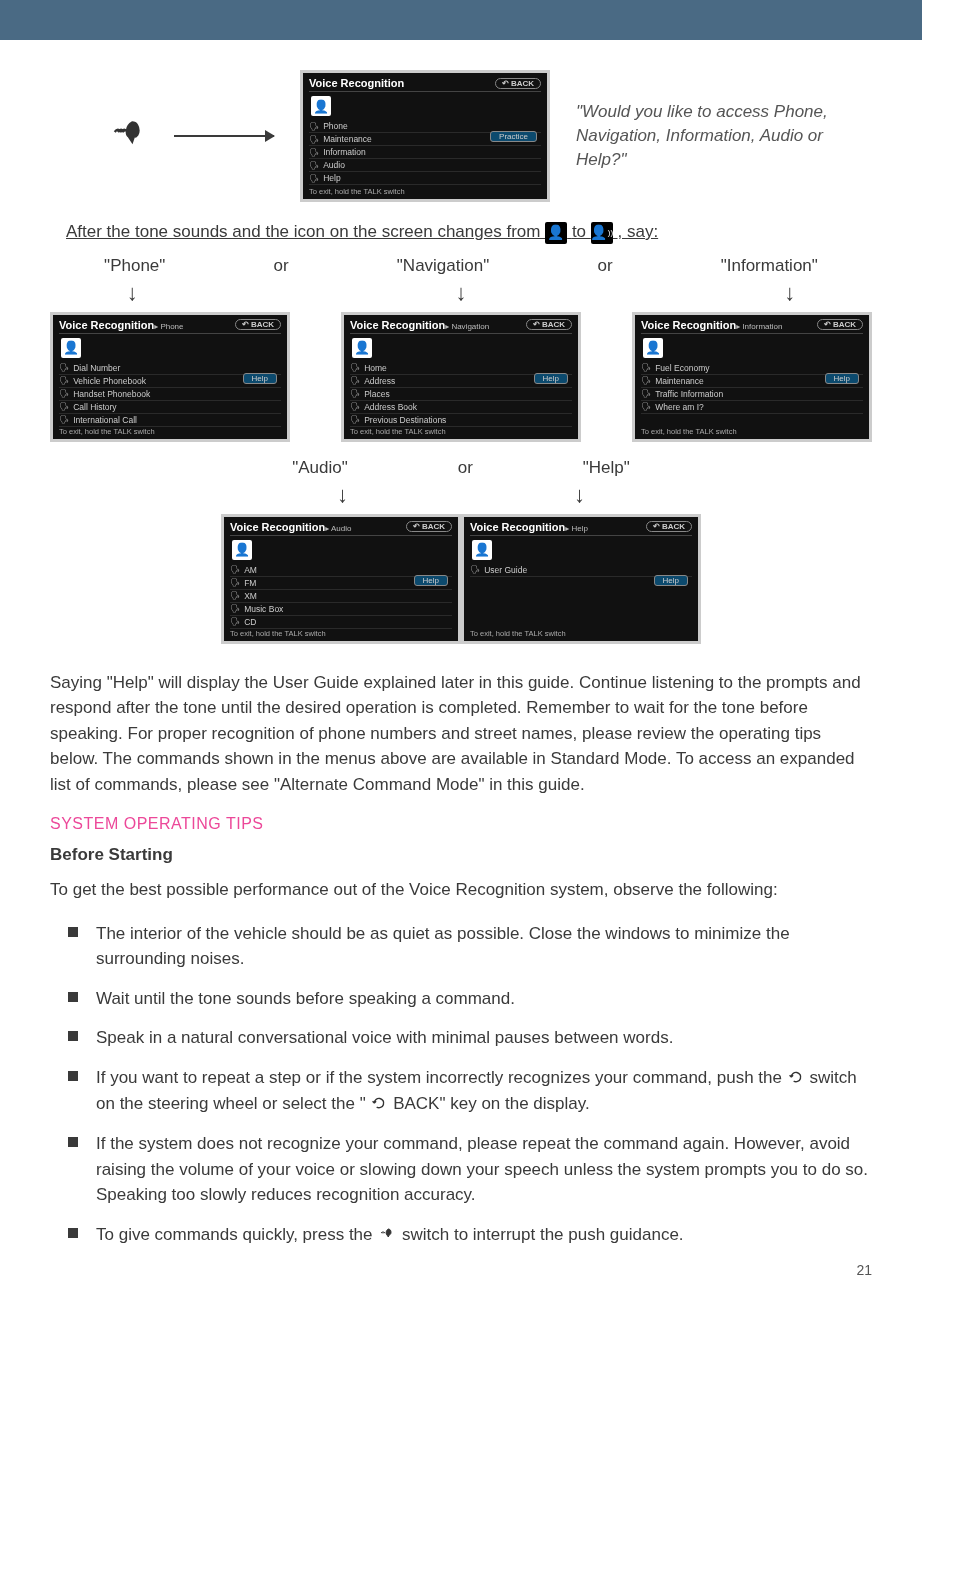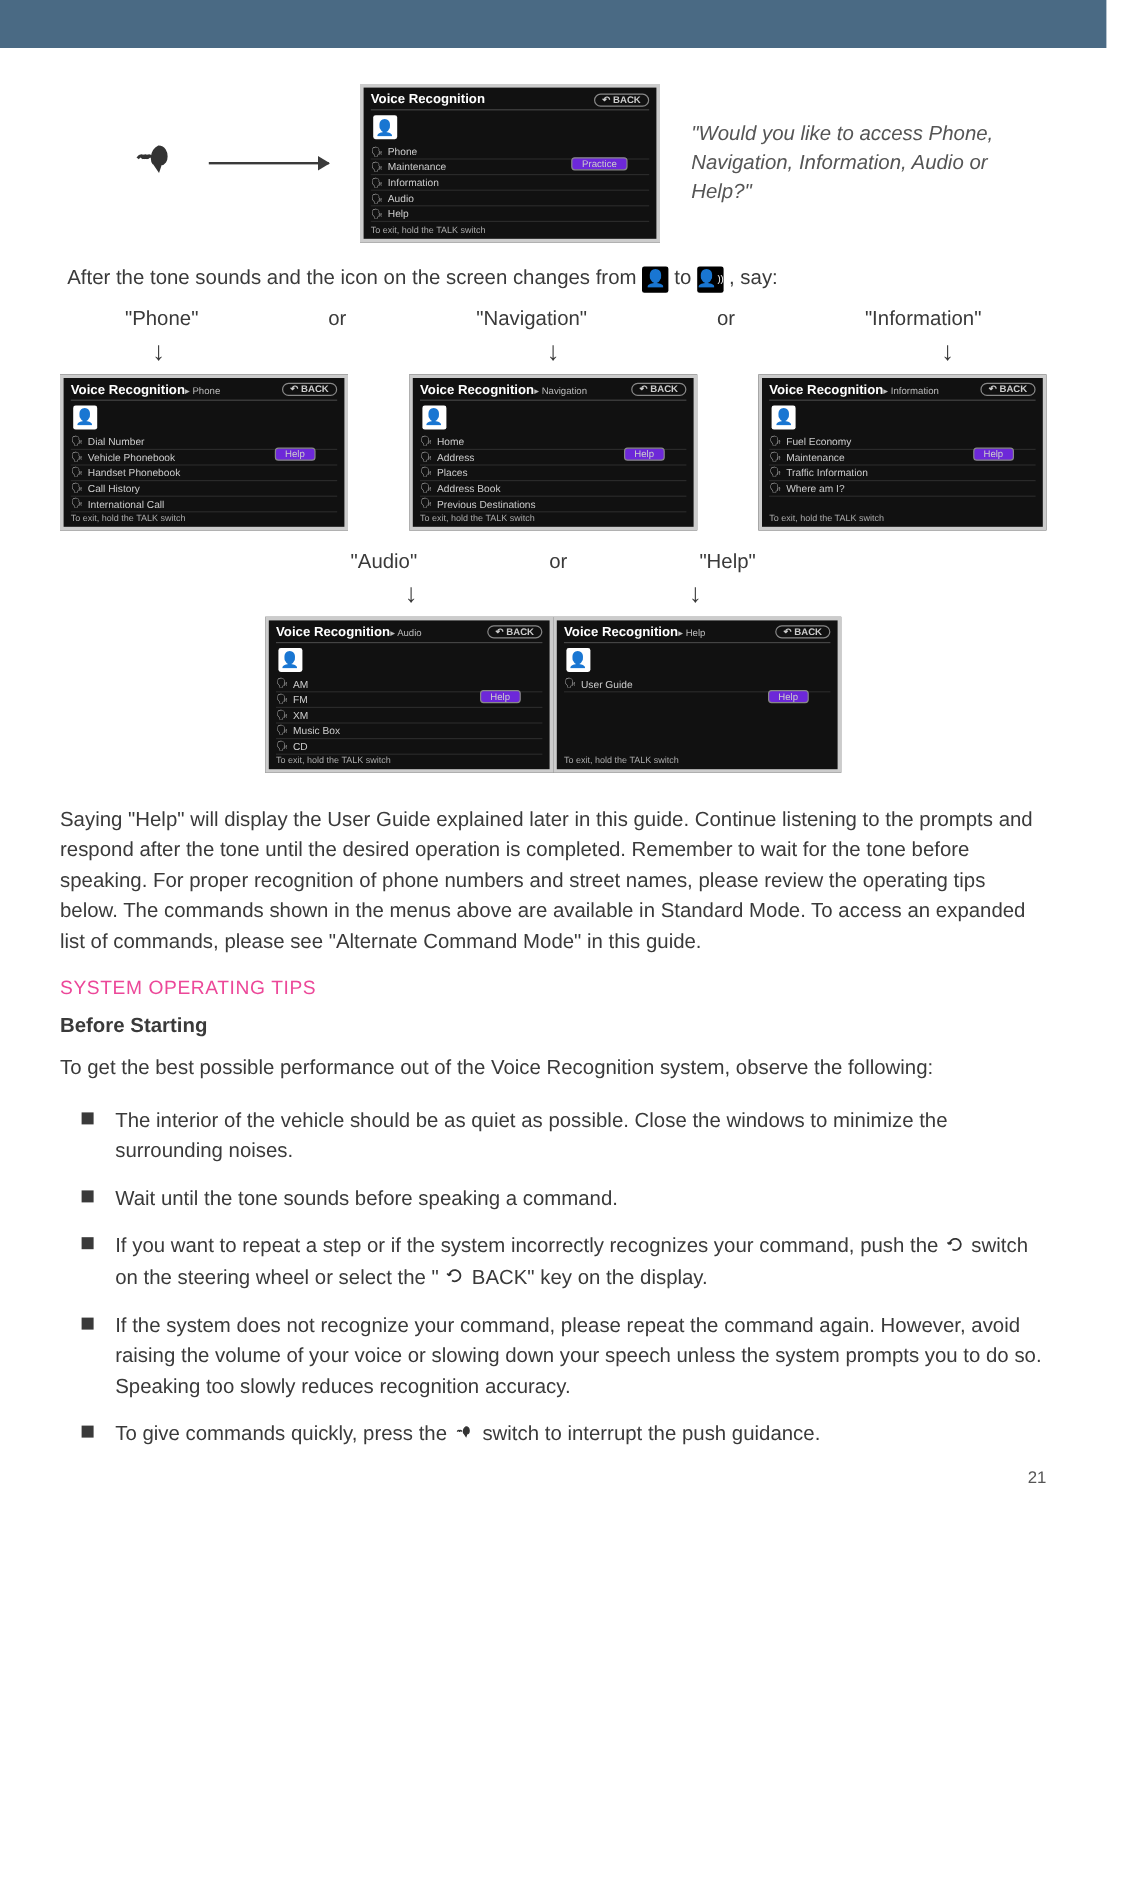--- a/index.html
+++ b/index.html
@@ -12,23 +12,23 @@
   .quote { font-style: italic; font-size: 17px; line-height: 1.4; color: #555; max-width: 280px; }
   .screen { background: #111; border: 3px solid #ccc; color: #ddd; font-size: 10px; padding: 4px 6px 14px 6px; position: relative; }
   .screen-main { width: 250px; }
   .screen-sm { width: 240px; height: 130px; }
   .screen-title { color: #fff; font-weight: bold; font-size: 11px; display: flex; justify-content: space-between; align-items: center; border-bottom: 1px solid #444; padding-bottom: 2px; margin-bottom: 4px; }
   .screen-title .sub { font-size: 8px; color: #bbb; font-weight: normal; }
   .back-pill { border: 1px solid #888; border-radius: 8px; padding: 0 6px; font-size: 8px; color: #ccc; }
   .head-icon { width: 20px; height: 20px; background: #fff; margin: 2px 0 4px 2px; border-radius: 2px; display:flex; align-items:center; justify-content:center; color:#000; font-size:13px;}
   .menu-row { display: flex; align-items: center; gap: 4px; padding: 1px 0; border-bottom: 1px solid #2a2a2a; font-size: 8.5px; color: #ccc; }
   .menu-row .mic { font-size: 8px; }
-  .side-btn { position: absolute; right: 24px; top: 58px; border: 1px solid #888; border-radius: 3px; font-size: 8px; padding: 0 8px; background: #6d28d9; color:#ccc; }
+  .side-btn { position: absolute; right: 10px; top: 58px; border: 1px solid #888; border-radius: 3px; font-size: 8px; padding: 0 8px; background: #0c4a6e; color:#ccc; }
   .screen-foot { position: absolute; bottom: 3px; left: 6px; font-size: 7.5px; color: #aaa; }
-  .after-tone { font-size: 17px; margin: 12px 0 12px 6px; line-height: 1.4; }
+  .after-tone { font-size: 17px; margin: 12px 0 12px 16px; line-height: 1.4; text-decoration: underline; }
   .icon-box { display:inline-flex; width: 22px; height: 22px; background:#000; color:#fff; align-items:center; justify-content:center; font-size: 14px; vertical-align: middle; border-radius:2px; }
   .para { font-size: 17px; line-height: 1.5; margin-bottom: 18px; }
   .h2 { font-size: 16px; letter-spacing: 0.5px; margin-bottom: 12px; color:#ec4899; }
   .h3 { font-size: 17px; font-weight: bold; margin-bottom: 12px; }
   ul.tips { list-style: none; padding-left: 28px; }
   ul.tips li { position: relative; font-size: 17px; line-height: 1.5; margin-bottom: 14px; padding-left: 18px; }
   ul.tips li::before { content: ""; position: absolute; left: -10px; top: 6px; width: 10px; height: 10px; background: #3a3a3a; }
   .inline-icon { display:inline-block; vertical-align: middle; }
   .page-num { text-align: right; font-size: 14px; color: #555; }
   .layout-top { display:flex; align-items:center; gap: 26px; justify-content:flex-start; padding-left: 60px; margin-bottom: 18px;}
@@ -254,20 +254,21 @@
 
   <p class="para" style="margin-top:26px;">Saying "Help" will display the User Guide explained later in this guide. Continue listening to the prompts and respond after the tone until the desired operation is completed. Remember to wait for the tone before speaking. For proper recognition of phone numbers and street names, please review the operating tips below. The commands shown in the menus above are available in Standard Mode. To access an expanded list of commands, please see "Alternate Command Mode" in this guide.</p>
 
   <div class="h2">SYSTEM OPERATING TIPS</div>
   <div class="h3">Before Starting</div>
   <p class="para">To get the best possible performance out of the Voice Recognition system, observe the following:</p>
 
   <ul class="tips">
     <li>The interior of the vehicle should be as quiet as possible. Close the windows to minimize the surrounding noises.</li>
     <li>Wait until the tone sounds before speaking a command.</li>
+    <li>Speak in a natural conversational voice with minimal pauses between words.</li>
     <li>
       <span>If you want to repeat a step or if the system incorrectly recognizes your command, push the </span>
       <span class="inline-icon"><svg width="18" height="14" viewBox="0 0 24 24" fill="none" stroke="#333" stroke-width="2.5">
             <path d="M4 12 A8 8 0 1 1 8 19 M4 12 L1 9 M4 12 L7 9"></path>
           </svg></span>
       <span> switch on the steering wheel or select the " </span>
       <span class="inline-icon"><svg width="18" height="14" viewBox="0 0 24 24" fill="none" stroke="#333" stroke-width="2.5">
             <path d="M4 12 A8 8 0 1 1 8 19 M4 12 L1 9 M4 12 L7 9"></path>
           </svg></span>
       <span> BACK" key on the display.</span>

